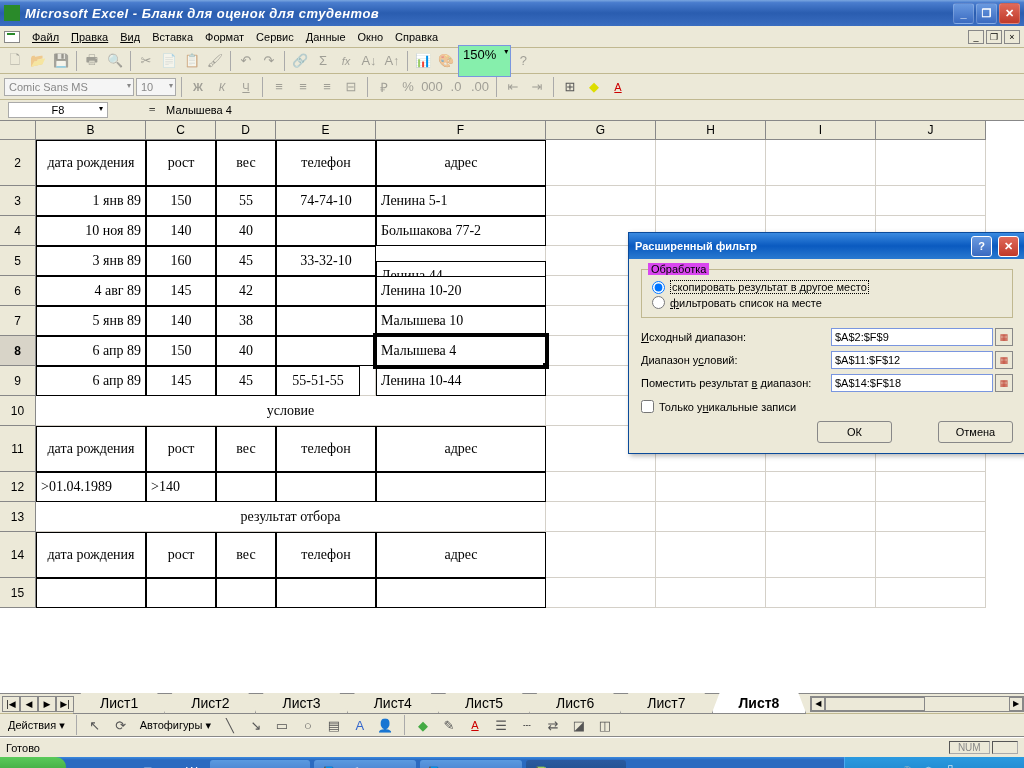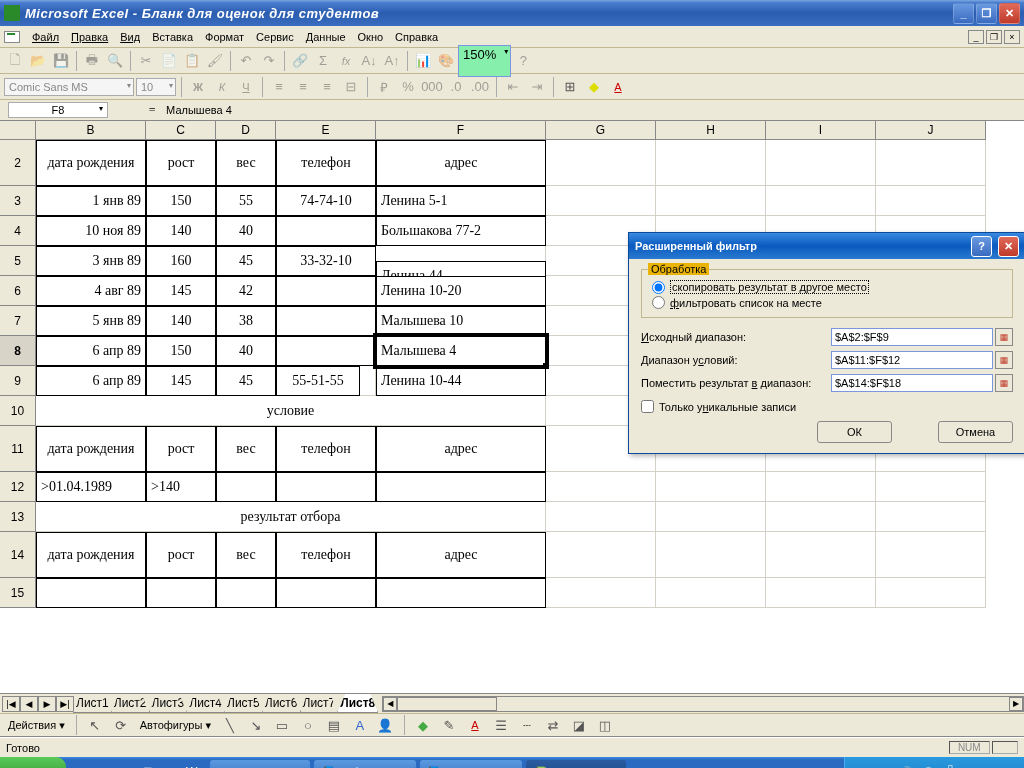--- a/index.html
+++ b/index.html
@@ -42,42 +42,42 @@
 .cells { position: relative; }
 .cell { position: absolute; border-right: 1px solid #d4d0c8; border-bottom: 1px solid #d4d0c8; font-family: "Comic Sans MS", cursive; font-size: 14px; display: flex; align-items: center; padding: 0 4px; background: white; }
 .cell.bordered { border: 1px solid #000; }
 .cell.center { justify-content: center; }
 .cell.right { justify-content: flex-end; }
 .cell.selected { outline: 3px solid black; z-index: 5; }
 .sel-handle { position: absolute; bottom: -3px; right: -3px; width: 5px; height: 5px; background: black; }
 .sheettabs { height: 20px; background: #ece9d8; display: flex; align-items: center; border-top: 1px solid #888; }
 .navbtns { display: flex; margin-left: 2px; }
 .navbtn { width: 18px; height: 16px; background: #ece9d8; border: 1px solid #888; font-size: 9px; text-align: center; line-height: 14px; }
-.tab { padding: 2px 2px; background: #ece9d8; border: 1px solid #888; border-top: none; margin-left: -1px; font-size: 12px; clip-path: polygon(8px 0, calc(100% - 8px) 0, 100% 100%, 0 100%); }
+.tab { padding: 2px 26px; background: #ece9d8; border: 1px solid #888; border-top: none; margin-left: -1px; font-size: 14px; clip-path: polygon(8px 0, calc(100% - 8px) 0, 100% 100%, 0 100%); }
 .tab.active { background: white; font-weight: bold; }
 .hscroll { flex: 1; height: 16px; background: #ece9d8; border: 1px solid #888; margin-left: 4px; position: relative; }
 .hscroll .thumb { position: absolute; left: 14px; width: 100px; height: 100%; background: #ece9d8; border: 1px solid #888; }
 .hscroll .sbtn { position: absolute; width: 14px; height: 100%; background: #ece9d8; border: 1px solid #888; text-align: center; font-size: 8px; line-height: 12px; }
 .drawtoolbar { height: 24px; background: #ece9d8; display: flex; align-items: center; padding: 2px 4px; border-top: 1px solid #c0b890; border-bottom: 1px solid #888; gap: 4px; }
 .drawtoolbar .lbl { padding: 2px 4px; }
 .statusbar { height: 20px; background: #ece9d8; display: flex; align-items: center; padding: 0 6px; border-top: 1px solid #fff; }
 .statusbar .cell-ind { border: 1px inset #aaa; padding: 0 8px; margin-left: 2px; font-size: 10px; color: #888; }
 .taskbar { height: 30px; background: linear-gradient(to bottom, #3a8ae0 0%, #2a6ac0 10%, #2a6ac0 90%, #1a4a90 100%); display: flex; align-items: center; }
 .startbtn { height: 30px; padding: 0 18px 0 10px; background: linear-gradient(to bottom, #5aca5a, #2a8a2a); color: white; font-weight: bold; font-style: italic; font-size: 14px; border-radius: 0 10px 10px 0; display: flex; align-items: center; }
 .taskbtn { height: 24px; padding: 0 8px; margin: 0 2px; background: linear-gradient(to bottom, #5a9ae0, #3a6ac0); color: white; border-radius: 3px; display: flex; align-items: center; gap: 4px; font-size: 11px; max-width: 120px; overflow: hidden; white-space: nowrap; }
 .taskbtn.active { background: linear-gradient(to bottom, #2a5aa0, #1a4a80); }
 .tray { margin-left: auto; height: 30px; background: linear-gradient(to bottom, #2a9ae0, #1a7ac0); display: flex; align-items: center; padding: 0 10px; gap: 6px; color: white; font-size: 11px; border-left: 1px solid #4aaaf0; }
 .tray .ti { width: 16px; height: 16px; display: flex; align-items: center; justify-content: center; font-size: 11px; }
 .dialog { position: absolute; top: 232px; left: 628px; width: 398px; background: #ece9d8; border: 1px solid #0a4a9a; box-shadow: 2px 2px 5px rgba(0,0,0,0.3); z-index: 100; }
 .dlg-title { height: 26px; background: linear-gradient(to bottom, #3a8ae0 0%, #0a5ac0 50%, #2a7ad0 100%); color: white; display: flex; align-items: center; padding: 0 6px; font-weight: bold; font-size: 13px; }
 .dlg-title .dclose { margin-left: auto; width: 21px; height: 21px; background: linear-gradient(to bottom,#e06a5a,#c03a2a); border-radius: 3px; border: 1px solid white; text-align: center; line-height: 18px; }
 .dlg-title .dhelp { width: 21px; height: 21px; background: linear-gradient(to bottom,#6a9ae0,#3a6ac0); border-radius: 3px; border: 1px solid white; text-align: center; line-height: 18px; margin-right: 3px; }
 .dlg-body { padding: 10px 12px; }
 .groupbox { border: 1px solid #c0b890; padding: 8px 10px 6px; position: relative; margin-bottom: 10px; }
-.groupbox .gl { position: absolute; top: -7px; left: 6px; background: #eab308; padding: 0 3px; }
+.groupbox .gl { position: absolute; top: -7px; left: 6px; background: #d946ef; padding: 0 3px; }
 .radio-row { display: flex; align-items: center; gap: 5px; margin: 2px 0; }
 .radio-row input { margin: 0; }
 .radio-row.sel label { border: 1px dotted #000; padding: 0 1px; }
 .field-row { display: flex; align-items: center; margin: 5px 0; }
 .field-row label { width: 190px; }
 .field-row .inp { flex: 1; display: flex; }
 .field-row input[type=text] { flex: 1; border: 1px solid #7a96df; background: white; padding: 1px 3px; font-size: 11px; }
 .rangebtn { width: 18px; height: 18px; background: #ece9d8; border: 1px solid #888; margin-left: 2px; display: flex; align-items: center; justify-content: center; font-size: 9px; color: #c03a2a; }
 .chk-row { display: flex; align-items: center; gap: 5px; margin: 8px 0; }
 .dlg-btns { display: flex; justify-content: flex-end; gap: 6px; margin-top: 8px; }

